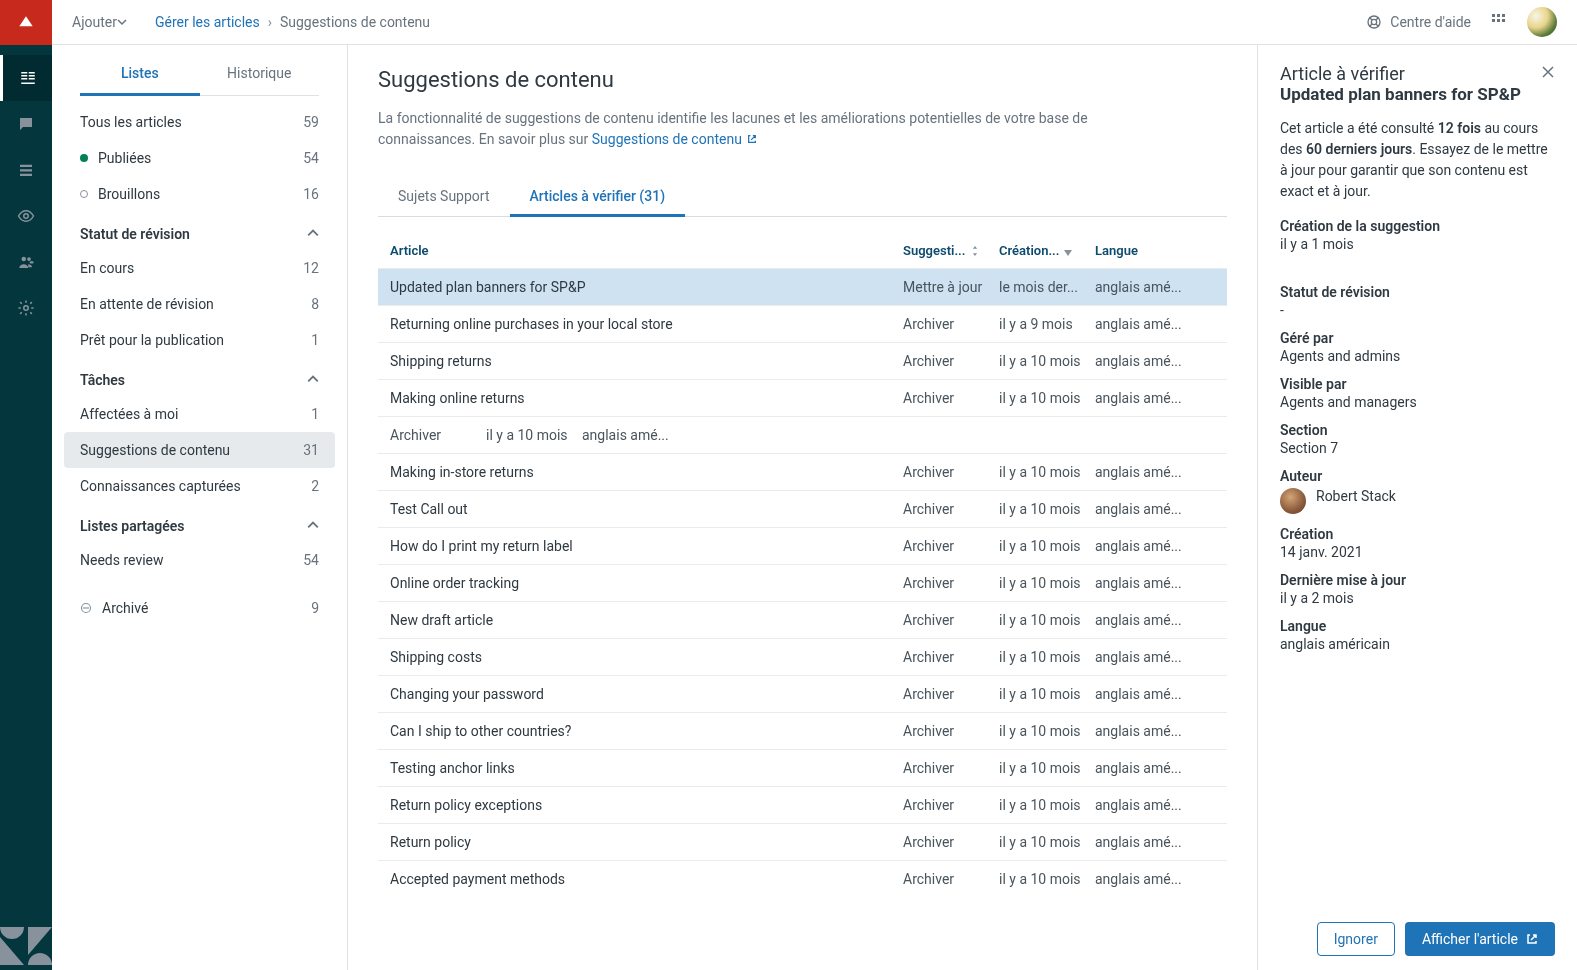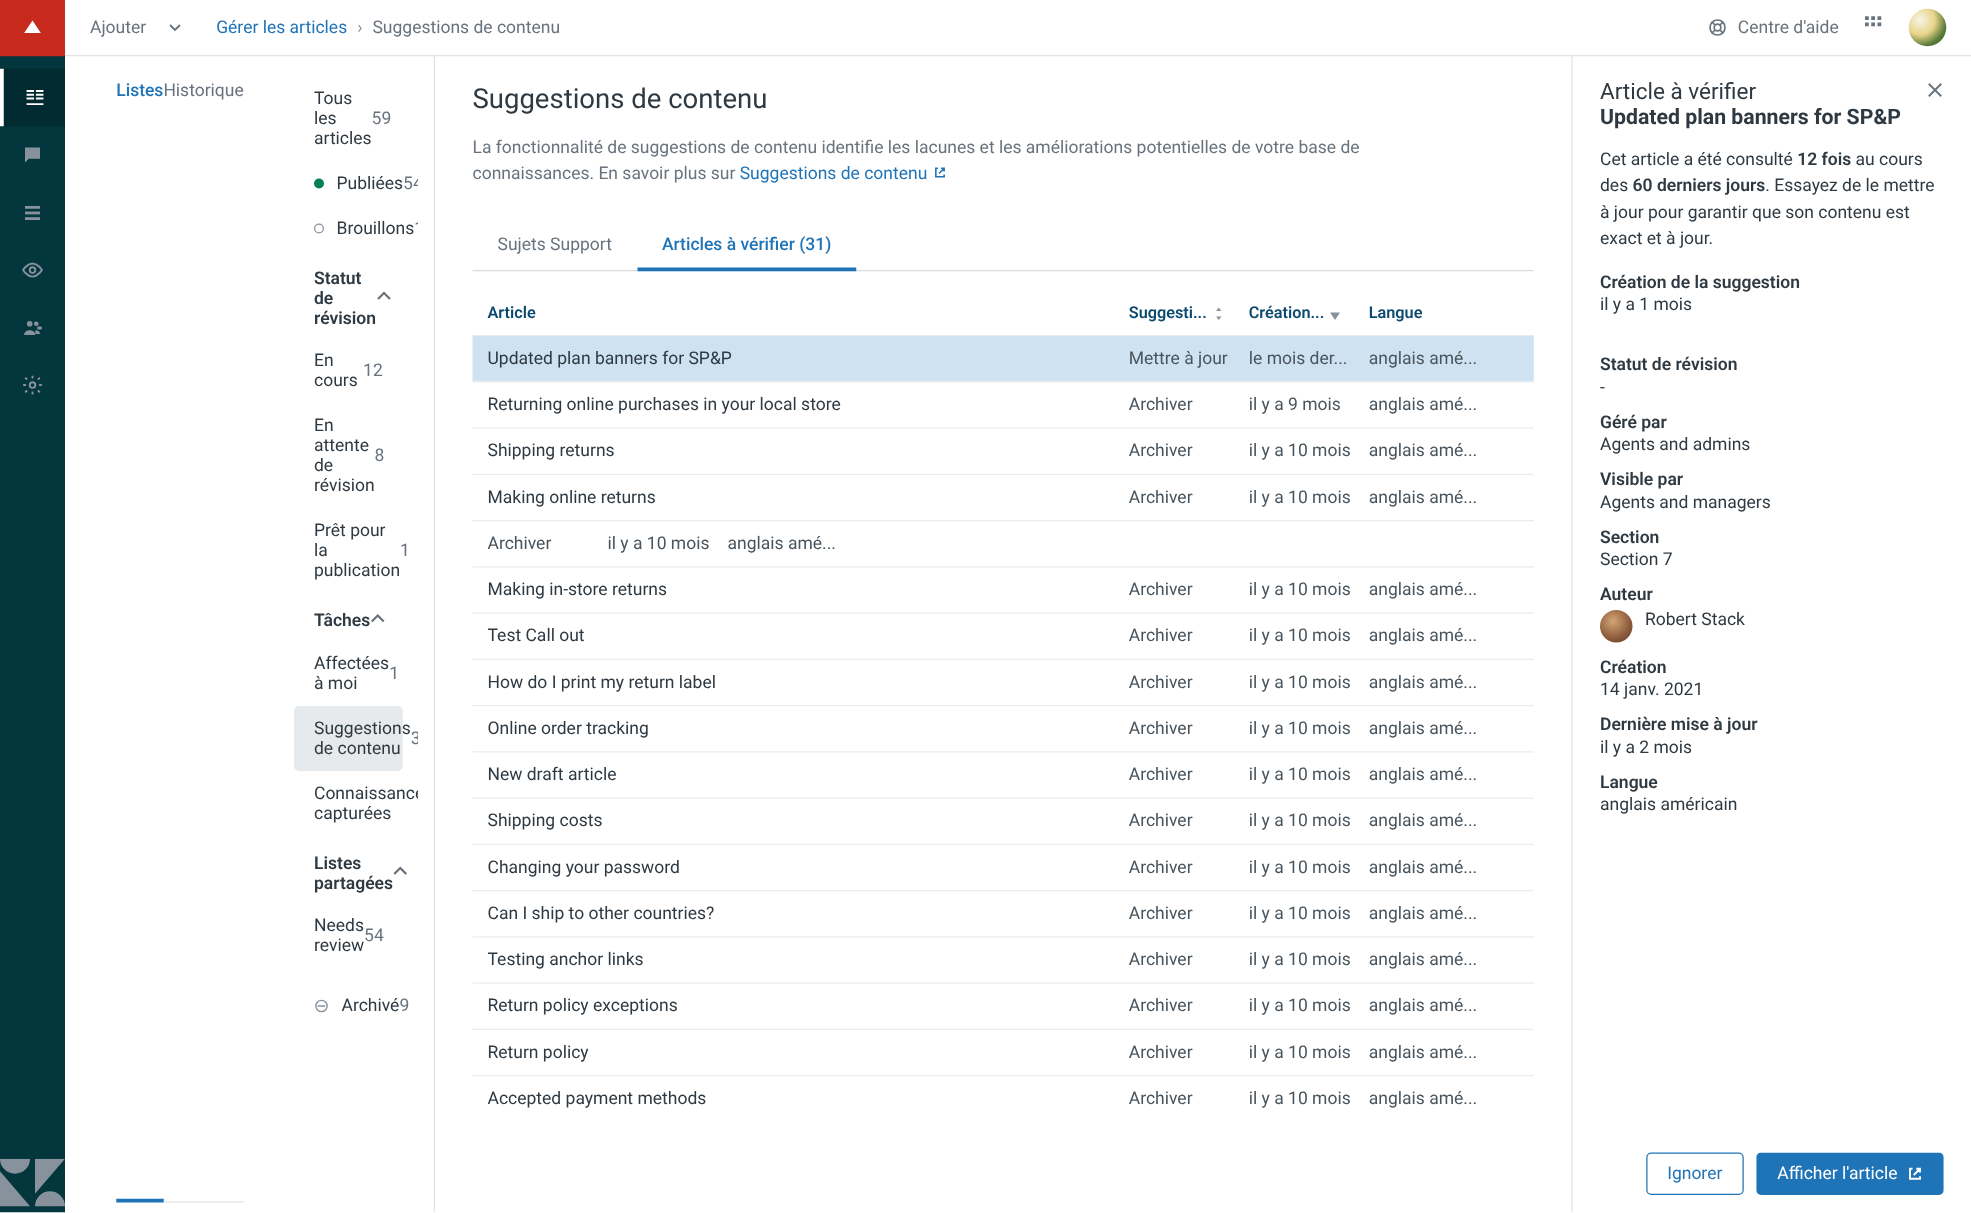--- a/index.html
+++ b/index.html
@@ -8,33 +8,33 @@
 .rail{width:52px;background:#03363d;display:flex;flex-direction:column;align-items:center;padding-top:0;flex-shrink:0}
 .rail-logo{width:52px;height:45px;background:#c72a1c;display:flex;align-items:center;justify-content:center;margin-bottom:10px}
 .rail-logo svg{width:20px;height:20px}
 .rail-item{width:52px;height:46px;display:flex;align-items:center;justify-content:center;cursor:pointer;color:#87929d}
 .rail-item.active{background:#012b30;border-left:3px solid #fff;color:#fff}
 .rail-item svg{width:18px;height:18px}
 .rail-spacer{flex:1}
 .rail-bottom{width:52px;height:46px;display:flex;align-items:center;justify-content:center;color:#87929d}
 .topbar{height:45px;border-bottom:1px solid #e0e3e6;display:flex;align-items:center;padding:0 20px;gap:16px}
 .topbar-left{display:flex;align-items:center;gap:8px}
-.add-btn{color:#68737d;display:flex;align-items:center;gap:18px;cursor:pointer}
+.add-btn{color:#68737d;display:flex;align-items:center;gap:0;cursor:pointer}
 .breadcrumb{display:flex;align-items:center;gap:8px;margin-left:20px}
 .breadcrumb a{color:#1f73b7;text-decoration:none}
 .breadcrumb-sep{color:#87929d}
 .breadcrumb-cur{color:#68737d}
 .topbar-right{margin-left:auto;display:flex;align-items:center;gap:20px}
 .help-btn{display:flex;align-items:center;gap:8px;color:#68737d;cursor:pointer}
 .apps-icon,.avatar{cursor:pointer}
 .apps-icon svg{width:16px;height:16px;color:#68737d}
 .avatar{width:30px;height:30px;border-radius:50%;background:radial-gradient(circle at 30% 30%,#f8f5e8,#e8d48a 40%,#5a7a3a 70%,#3a5a2a)}
 .main{flex:1;display:flex;flex-direction:column;min-width:0}
 .body{flex:1;display:flex;min-height:0}
-.sidebar{width:296px;border-right:1px solid #e0e3e6;padding:8px 13px;display:flex;flex-direction:row}
+.sidebar{width:296px;border-right:1px solid #e0e3e6;padding:8px 0;display:flex;flex-direction:column}
 .side-tabs{display:flex;padding:0 28px;gap:0}
 .side-tab{flex:1;text-align:center;padding:12px 0;color:#68737d;cursor:pointer;border-bottom:1px solid #e0e3e6}
 .side-tab.active{color:#1f73b7;border-bottom:3px solid #1f73b7;font-weight:500}
 .side-content{flex:1;overflow-y:auto;padding:8px 12px}
 .side-row{display:flex;align-items:center;justify-content:space-between;padding:10px 16px;cursor:pointer;border-radius:4px;color:#2f3941}
 .side-row.selected{background:#e6eaec}
 .side-row .label{display:flex;align-items:center;gap:10px}
 .side-row .count{color:#68737d}
 .dot-green{width:8px;height:8px;border-radius:50%;background:#038153;display:inline-block}
 .dot-hollow{width:8px;height:8px;border-radius:50%;border:1px solid #87929d;display:inline-block}

